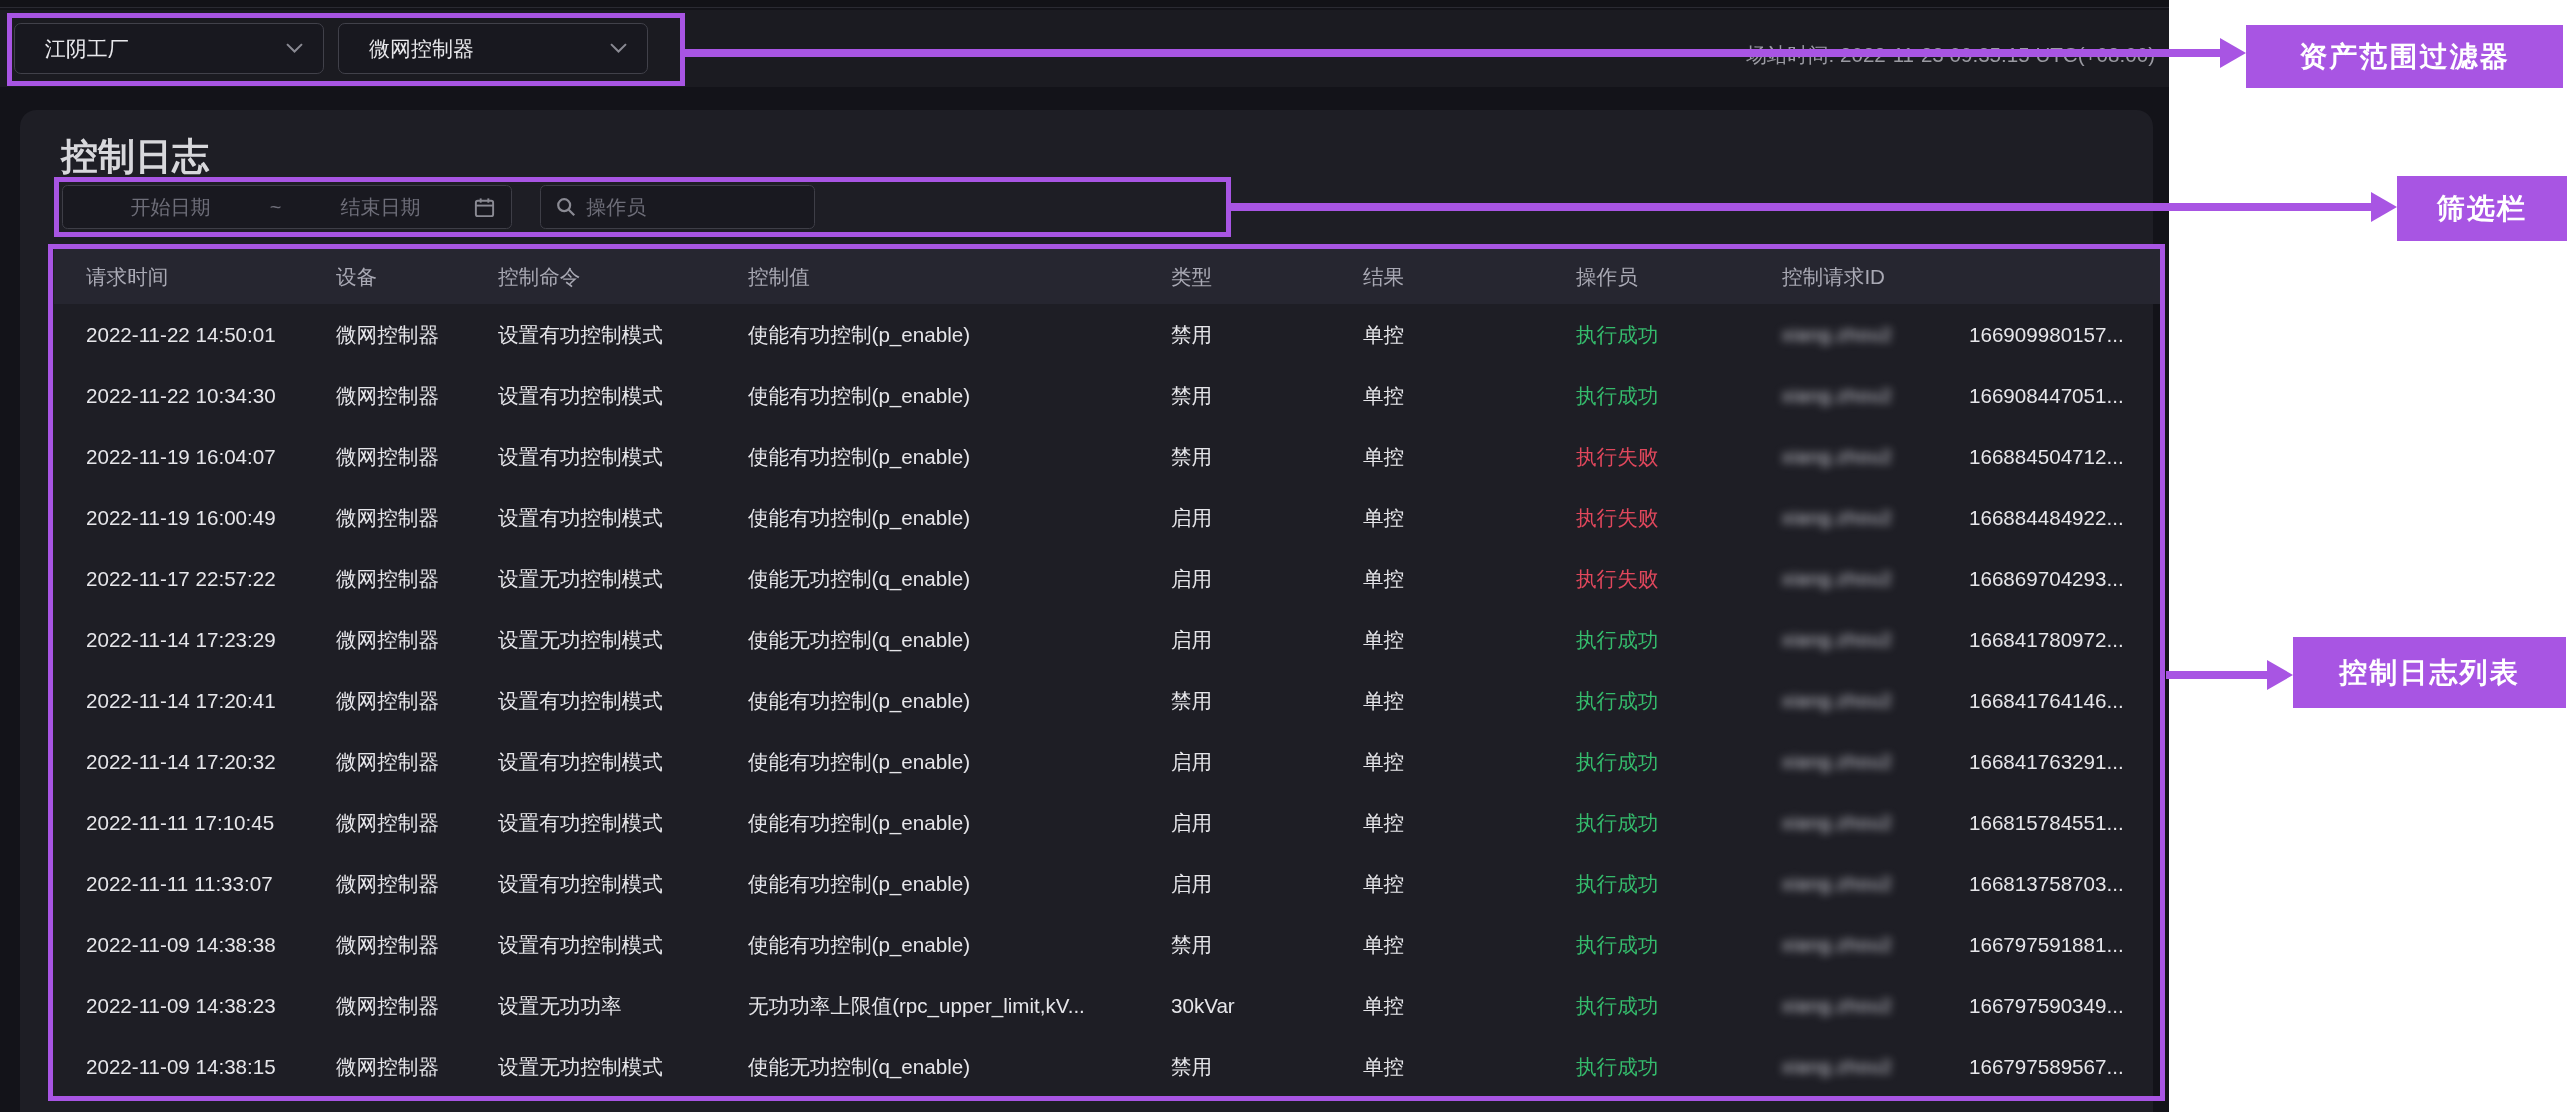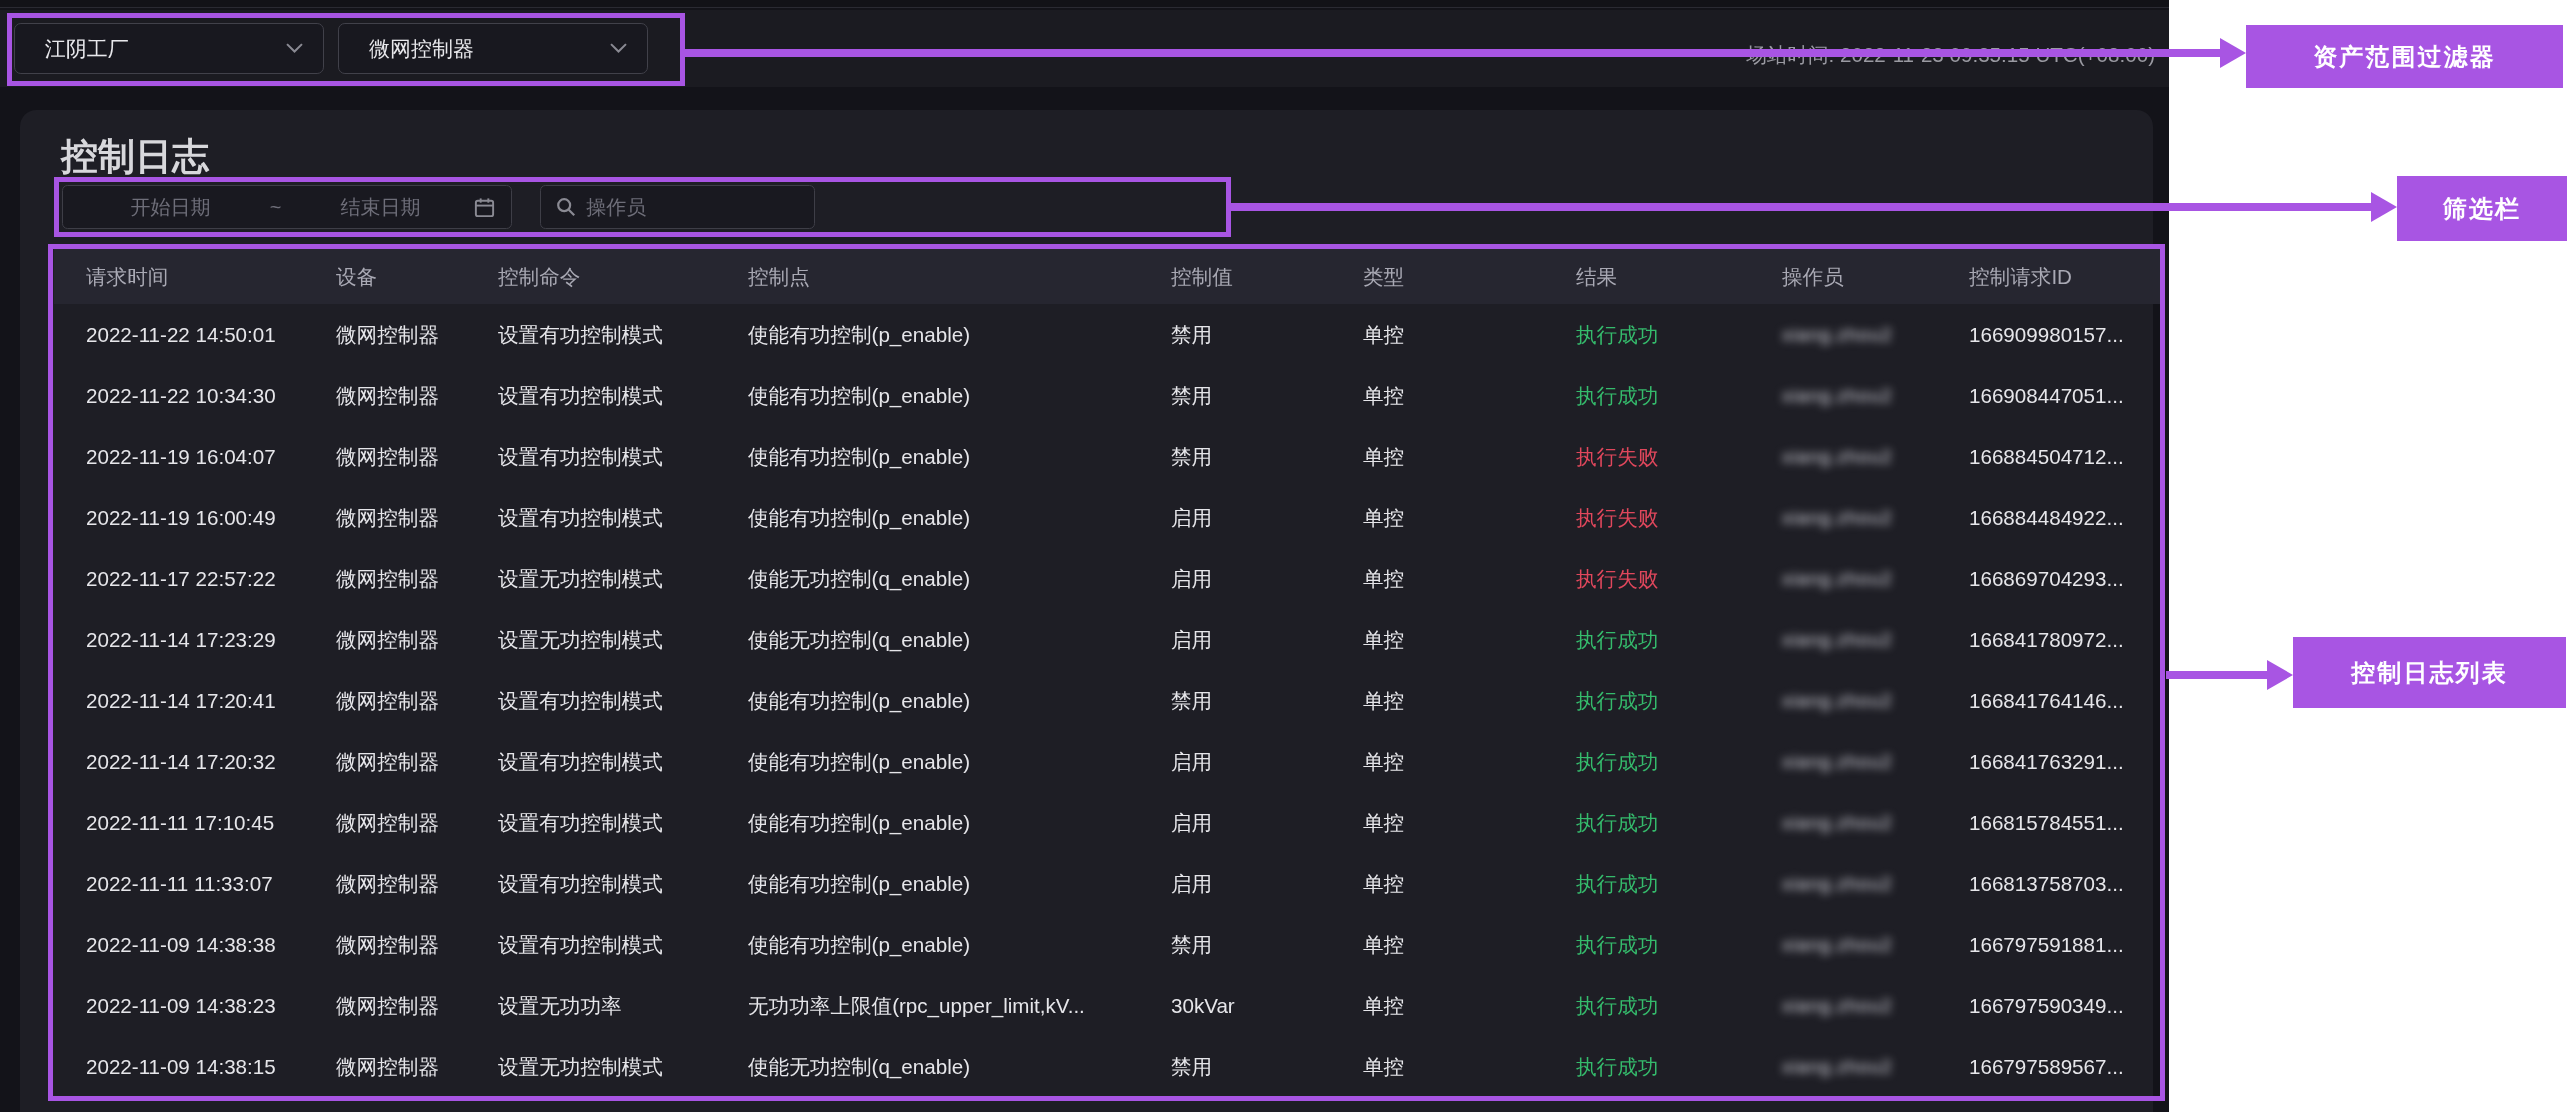--- a/index.html
+++ b/index.html
@@ -61,21 +61,21 @@
   .arrow-line { position:absolute; height:7.6px; background:#a855e3; }
   .arrow-head { position:absolute; width:0; height:0; border-top:15px solid transparent;
                 border-bottom:15px solid transparent; border-left:26px solid #a855e3; }
   .a1-line { left:684px;  top:49px;  width:1538px; }
   .a1-head { left:2220px; top:38px; }
   .a2-line { left:1229px; top:203px; width:1144px; }
   .a2-head { left:2371px; top:192px; }
   .a3-line { left:2166px; top:671px; width:103px; }
   .a3-head { left:2267px; top:660px; }
 
-  .anno-label { position:absolute; background:#a855e3; color:#ffffff; font-weight:700; font-size:24px;
+  .anno-label { position:absolute; background:#a855e3; color:#ffffff; font-weight:700; font-size:28px;
                 display:flex; align-items:center; justify-content:center; letter-spacing:2.1px; }
   .label-scope  { left:2246px; top:25.4px;  width:317px; height:63px; }
   .label-filter { left:2397px; top:176px; width:170px; height:65px; }
   .label-table  { left:2293px; top:637px; width:273px; height:71px; }
 
   svg { display:block; }
 </style>
 </head>
 <body>
 
@@ -129,21 +129,20 @@
         </svg>
       </span>
       <input type="text" placeholder="操作员" style="">
     </div>
 
 
     <div class="thead grid-cols">
         <div class="th">请求时间</div>
         <div class="th">设备</div>
         <div class="th">控制命令</div>
-        <div class="th">控制点</div>
         <div class="th">控制值</div>
         <div class="th">类型</div>
         <div class="th">结果</div>
         <div class="th">操作员</div>
         <div class="th">控制请求ID</div>
       </div>
     <div class="tbody">
         <div class="tr grid-cols">
           <div class="td">2022-11-22 14:50:01</div>
           <div class="td">微网控制器</div>

